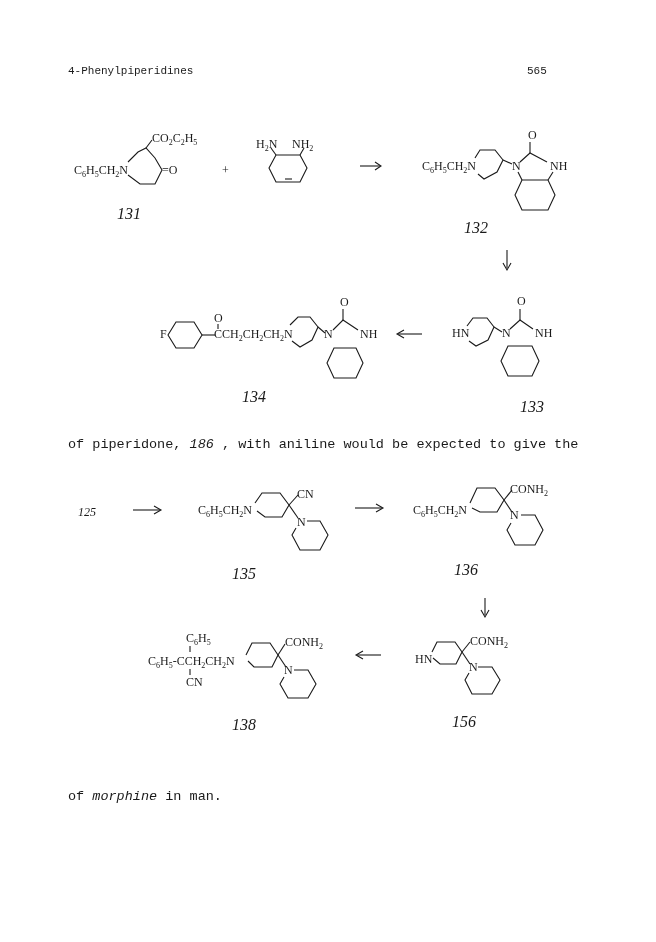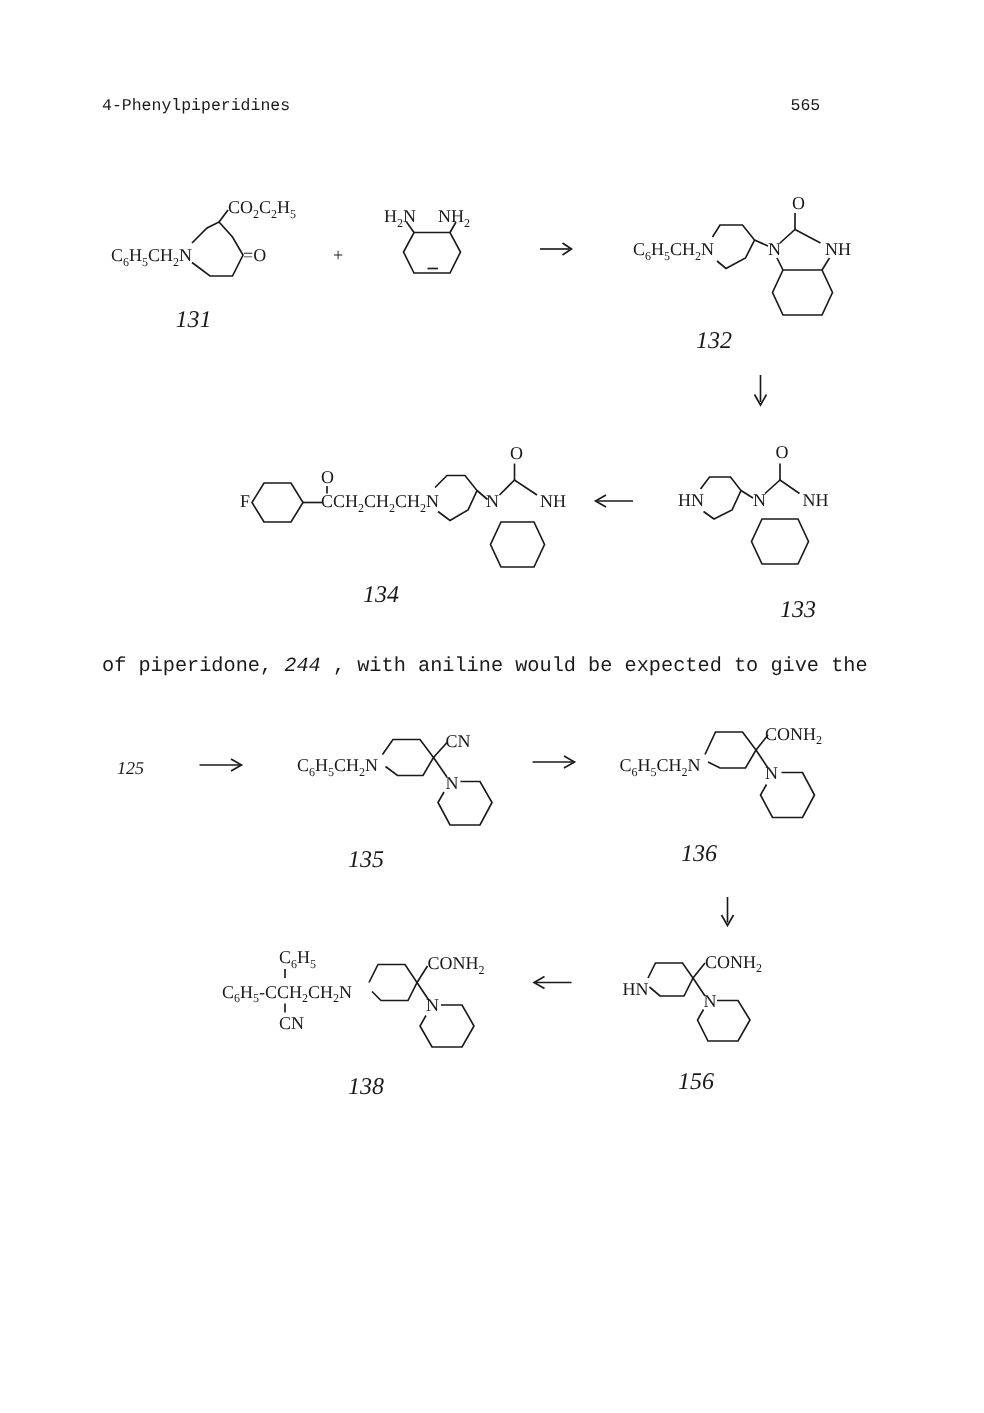--- a/index.html
+++ b/index.html
@@ -92,21 +92,21 @@
       <text class="t" x="517" y="305">O</text>
     <polygon points="508,346 532,346 539,361 532,376 508,376 501,361"></polygon>
   </g>
 </svg>
 
 <div class="abs lbl" style="left:117px;top:205px">131</div>
 <div class="abs lbl" style="left:464px;top:219px">132</div>
 <div class="abs lbl" style="left:242px;top:388px">134</div>
 <div class="abs lbl" style="left:520px;top:398px">133</div>
 
-<div class="abs para" style="top:437px"><span>of piperidone, </span><span class="it">244</span><span> , with aniline would be expected to give the</span></div>
+<div class="abs para" style="top:437px"><span>of piperidone, </span><span class="it">186</span><span> , with aniline would be expected to give the</span></div>
 
 <svg class="abs" style="left:0;top:460px" width="656" height="290">
   <text class="t" x="78" y="56" font-style="italic">125</text>
   <line x1="133" y1="50" x2="160" y2="50"></line>
     <polyline points="154,46 161,50 154,54"></polyline>
 
   <g>
     <text class="t" x="198" y="54">C<tspan class="s" dy="3">6</tspan><tspan dy="-3">H</tspan><tspan class="s" dy="3">5</tspan><tspan dy="-3">CH</tspan><tspan class="s" dy="3">2</tspan><tspan dy="-3">N</tspan></text>
     <polyline points="255,43 262,33 280,33 289,45 282,57 265,57 257,51"></polyline>
     <line x1="289" y1="45" x2="298" y2="35"></line>
@@ -157,13 +157,14 @@
     <polyline points="478,207 492,207 500,220 492,234 472,234 465,220 469,213"></polyline>
   </g>
 </svg>
 
 <div class="abs lbl" style="left:232px;top:565px">135</div>
 <div class="abs lbl" style="left:454px;top:561px">136</div>
 <div class="abs lbl" style="left:232px;top:716px">138</div>
 <div class="abs lbl" style="left:452px;top:713px">156</div>
 
 <div class="abs para" style="top:758px">
+  <div><span>of </span><span class="it">morphine</span><span> in man.</span></div>
 </div>
 
 </body></html>

